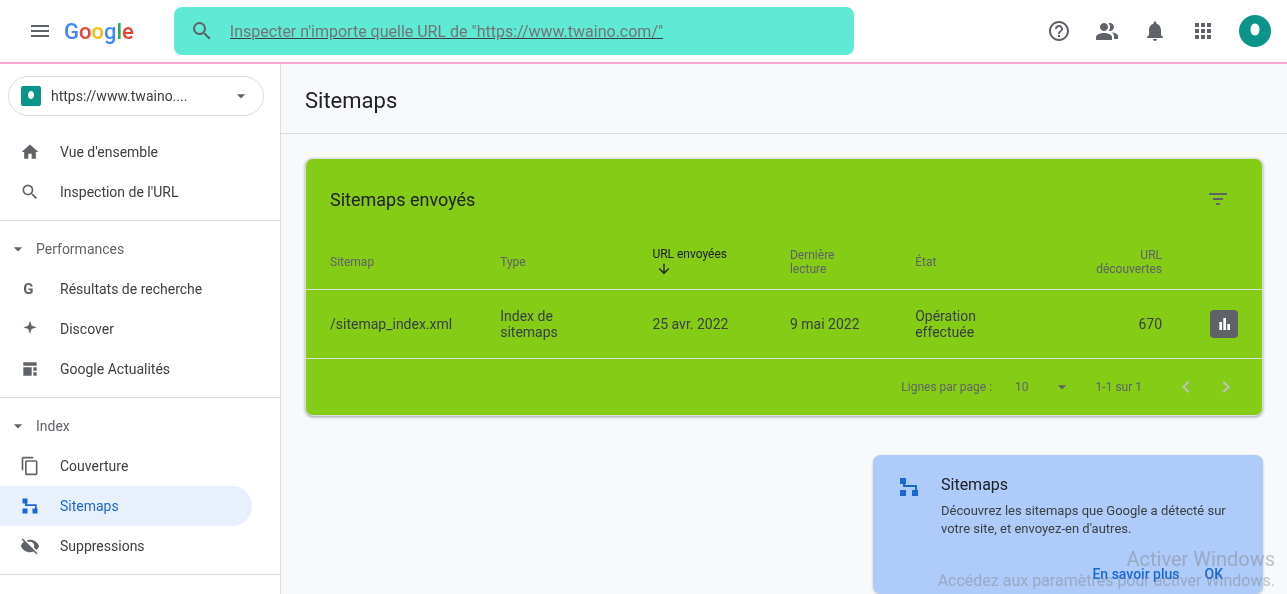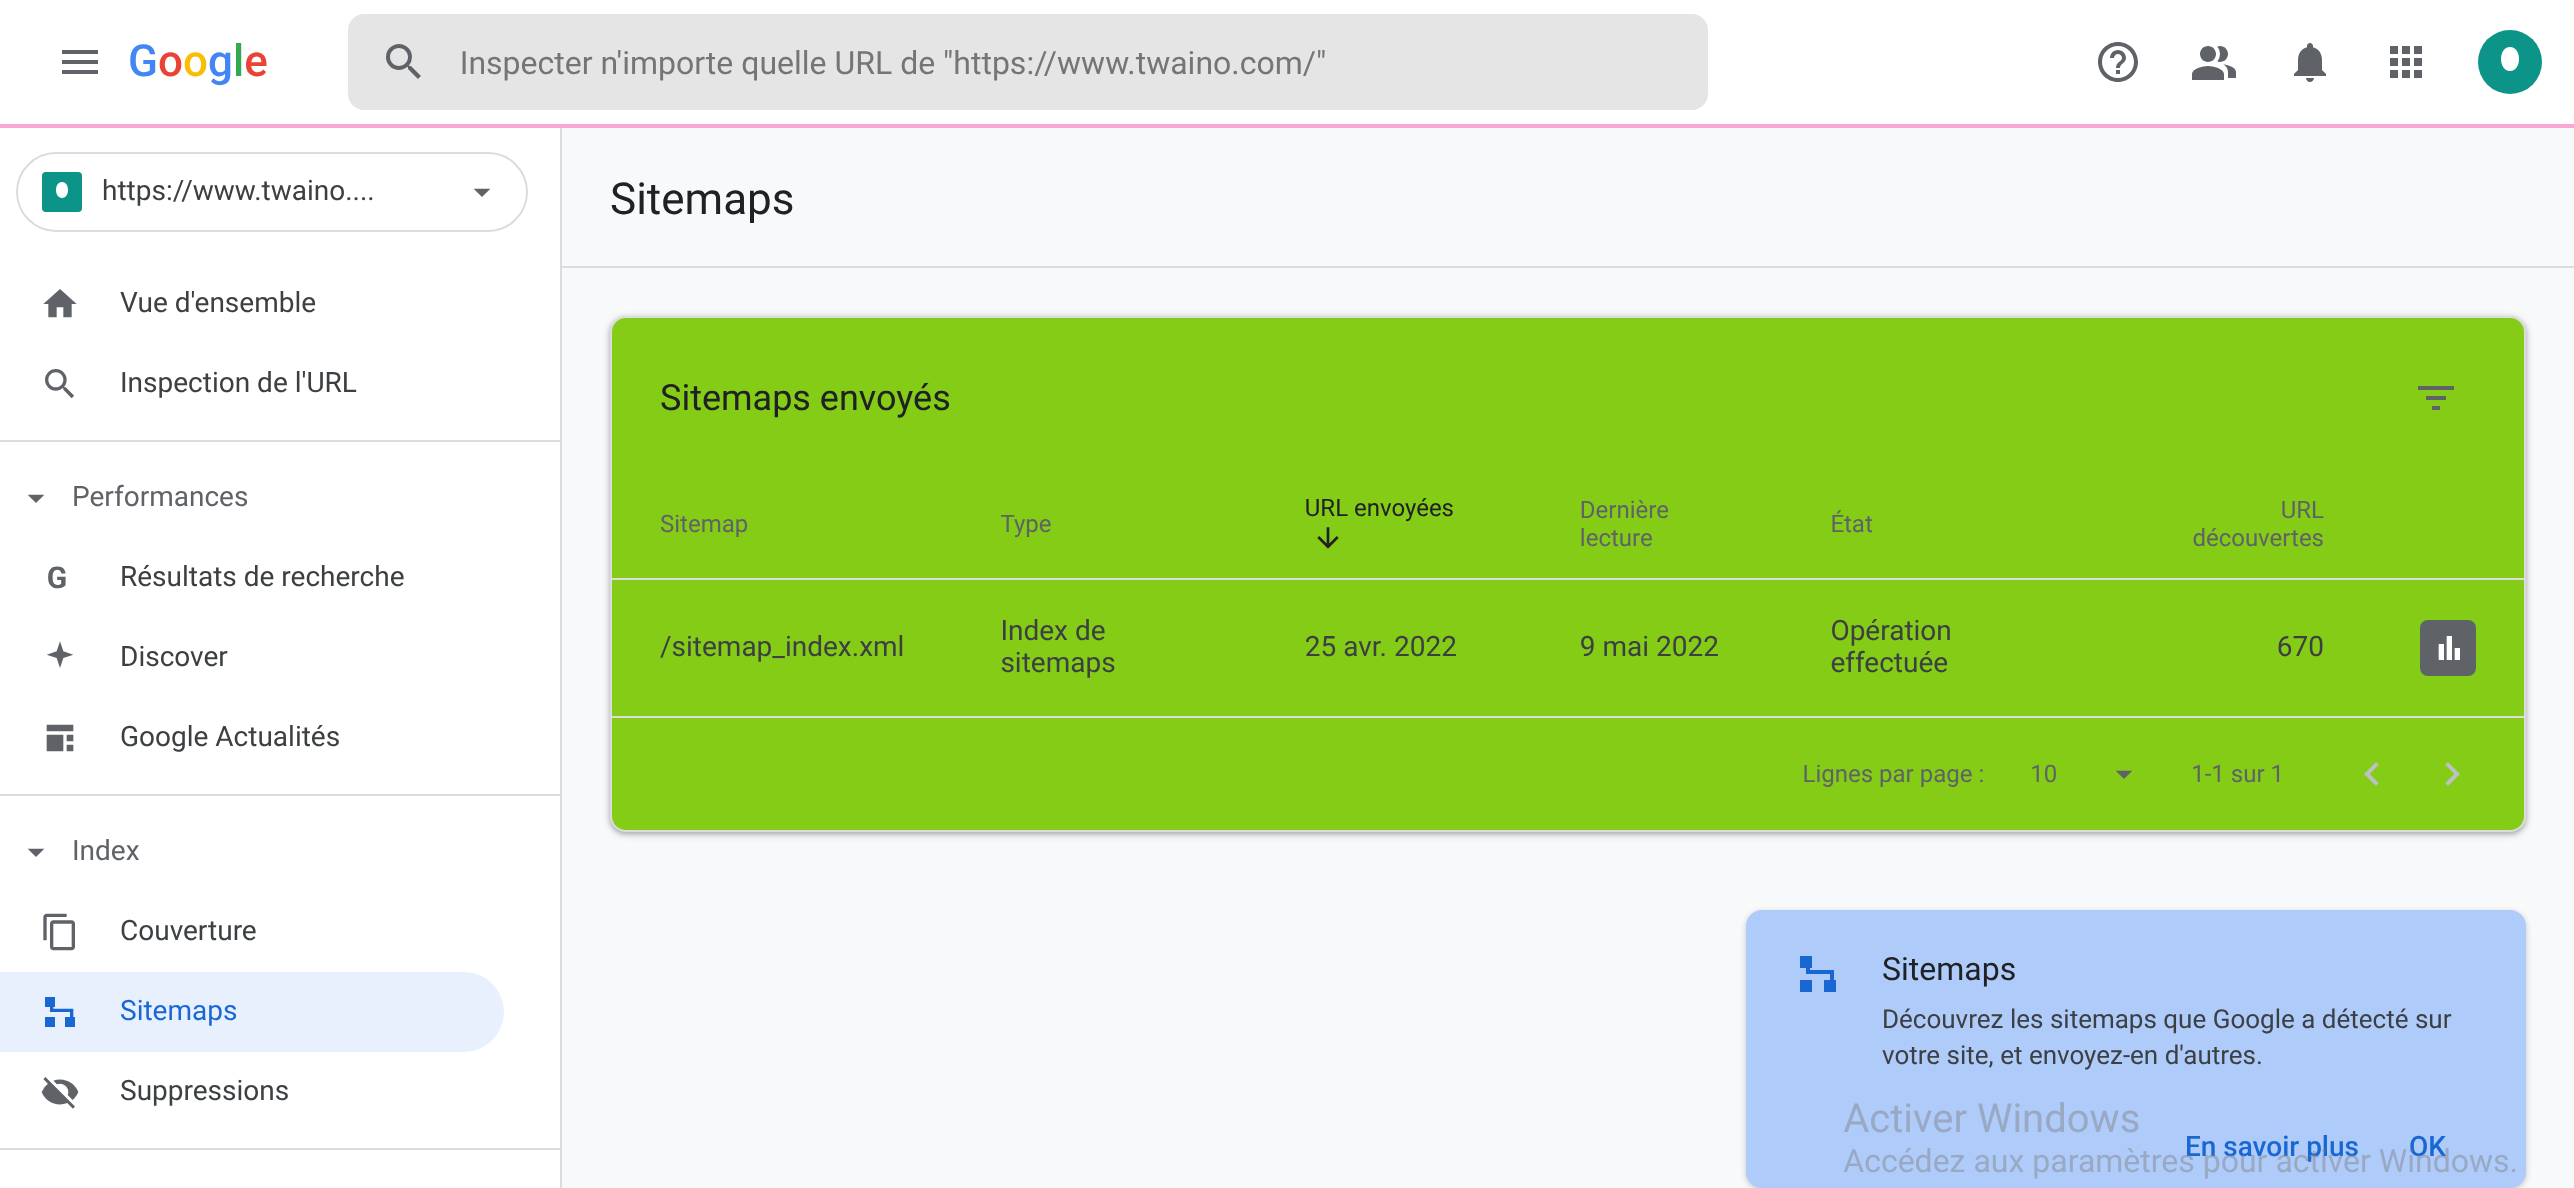--- a/index.html
+++ b/index.html
@@ -4,21 +4,21 @@
   <style>
     * { margin: 0; padding: 0; box-sizing: border-box; font-family: 'Google Sans', Roboto, Arial, sans-serif; }
     body { background: #fff; color: #3c4043; width: 1287px; height: 594px; overflow: hidden; position: relative; }
     
     .header { height: 64px; display: flex; align-items: center; padding: 0 16px; border-bottom: 2px solid #f9a8d4; }
     .menu-btn { width: 48px; height: 48px; display: flex; align-items: center; justify-content: center; border-radius: 50%; cursor: pointer; }
     .logo-area { display: flex; align-items: center; margin-right: 30px; }
     .logo-google { font-size: 22px; font-weight: 500; }
     .g1 { color: #4285f4; } .g2 { color: #ea4335; } .g3 { color: #fbbc05; } .g4 { color: #4285f4; } .g5 { color: #34a853; } .g6 { color: #ea4335; }
     .logo-sc { font-size: 22px; color: #5f6368; margin-left: 6px; }
-    .search-bar { flex: 1; max-width: 680px; height: 48px; background: #e5e5e5; border-radius: 8px; display: flex; align-items: center; padding: 0 16px; margin-left: 10px; }
+    .search-bar { flex: 1; max-width: 680px; height: 48px; background: #5eead4; border-radius: 8px; display: flex; align-items: center; padding: 0 16px; margin-left: 10px; text-decoration: underline; }
     .search-icon-hdr { color: #5f6368; margin-right: 16px; }
     .search-input { flex: 1; border: none; background: transparent; font-size: 16px; color: #5f6368; outline: none; }
     .header-actions { display: flex; align-items: center; gap: 8px; margin-left: auto; }
     .hdr-icon-btn { width: 40px; height: 40px; display: flex; align-items: center; justify-content: center; border-radius: 50%; cursor: pointer; color: #5f6368; }
     .avatar-circle { width: 32px; height: 32px; border-radius: 50%; background: #0d9488; display: flex; align-items: center; justify-content: center; margin-left: 8px; }
     
     .body-wrap { display: flex; height: calc(100% - 64px); }
     .sidebar { width: 280px; padding-top: 12px; overflow-y: auto; }
     .property-selector { margin: 0 16px 16px 8px; height: 40px; border: 1px solid #dadce0; border-radius: 20px; display: flex; align-items: center; padding: 18px 12px; cursor: pointer; }
     .prop-icon { width: 20px; height: 20px; background: #0d9488; border-radius: 2px; margin-right: 10px; display: flex; align-items: center; justify-content: center; }
@@ -48,21 +48,21 @@
     .pager-btn { width: 40px; height: 40px; display: flex; align-items: center; justify-content: center; color: #bdc1c6; cursor: pointer; border-radius: 50%; }
     
     .tip-card { position: absolute; right: 24px; bottom: 0; width: 390px; background: #aecbfa; border-radius: 8px; padding: 20px 24px; display: flex; gap: 20px; box-shadow: 0 1px 3px rgba(0,0,0,0.2); }
     .tip-icon-box { color: #1967d2; }
     .tip-content { flex: 1; }
     .tip-title { font-size: 16px; color: #202124; margin-bottom: 8px; }
     .tip-body { font-size: 13px; color: #3c4043; line-height: 1.4; }
     .tip-actions { position: absolute; right: 40px; bottom: 12px; display: flex; gap: 25px; }
     .tip-link { font-size: 14px; color: #1967d2; font-weight: 500; cursor: pointer; }
     
-    .watermark { position: absolute; right: 28px; bottom: 4px; pointer-events: none; }
+    .watermark { position: absolute; right: 12px; bottom: 4px; text-align: right; pointer-events: none; }
     .wm-title { font-size: 20px; color: rgba(128,128,128,0.45); }
     .wm-sub { font-size: 16px; color: rgba(128,128,128,0.45); }
     
     svg { display: block; }
   </style>
 </head>
 <body>
 
 <div class="header">
   <div class="menu-btn">

